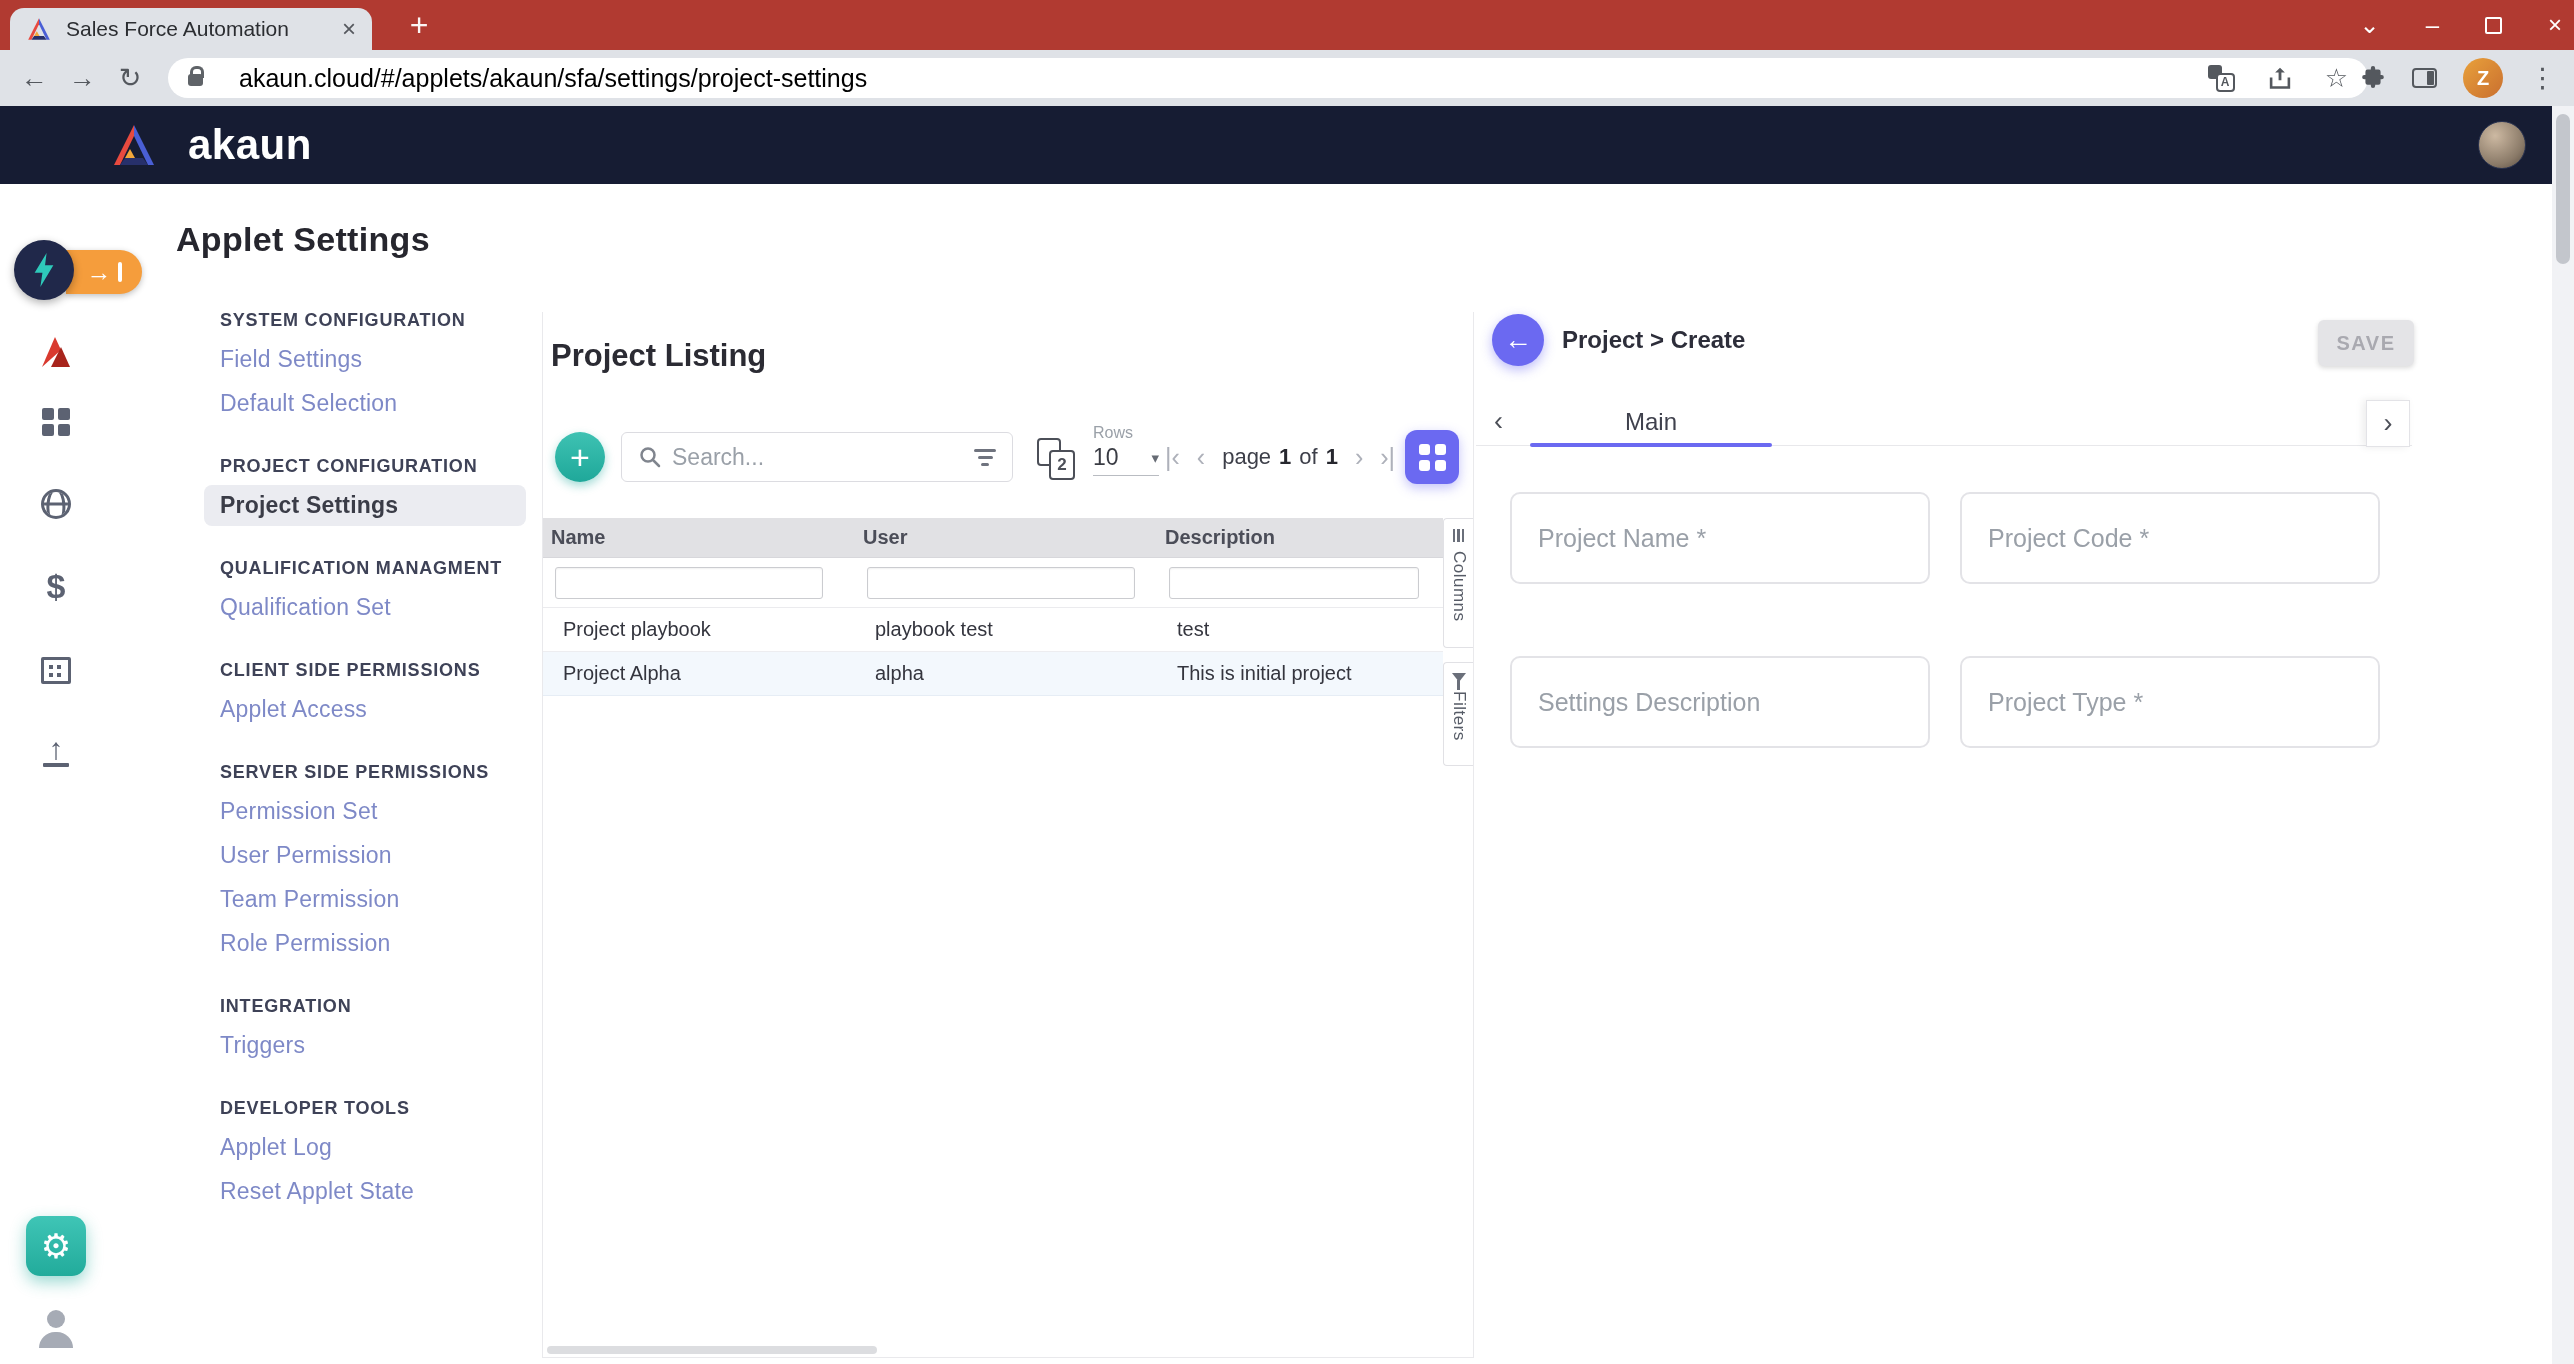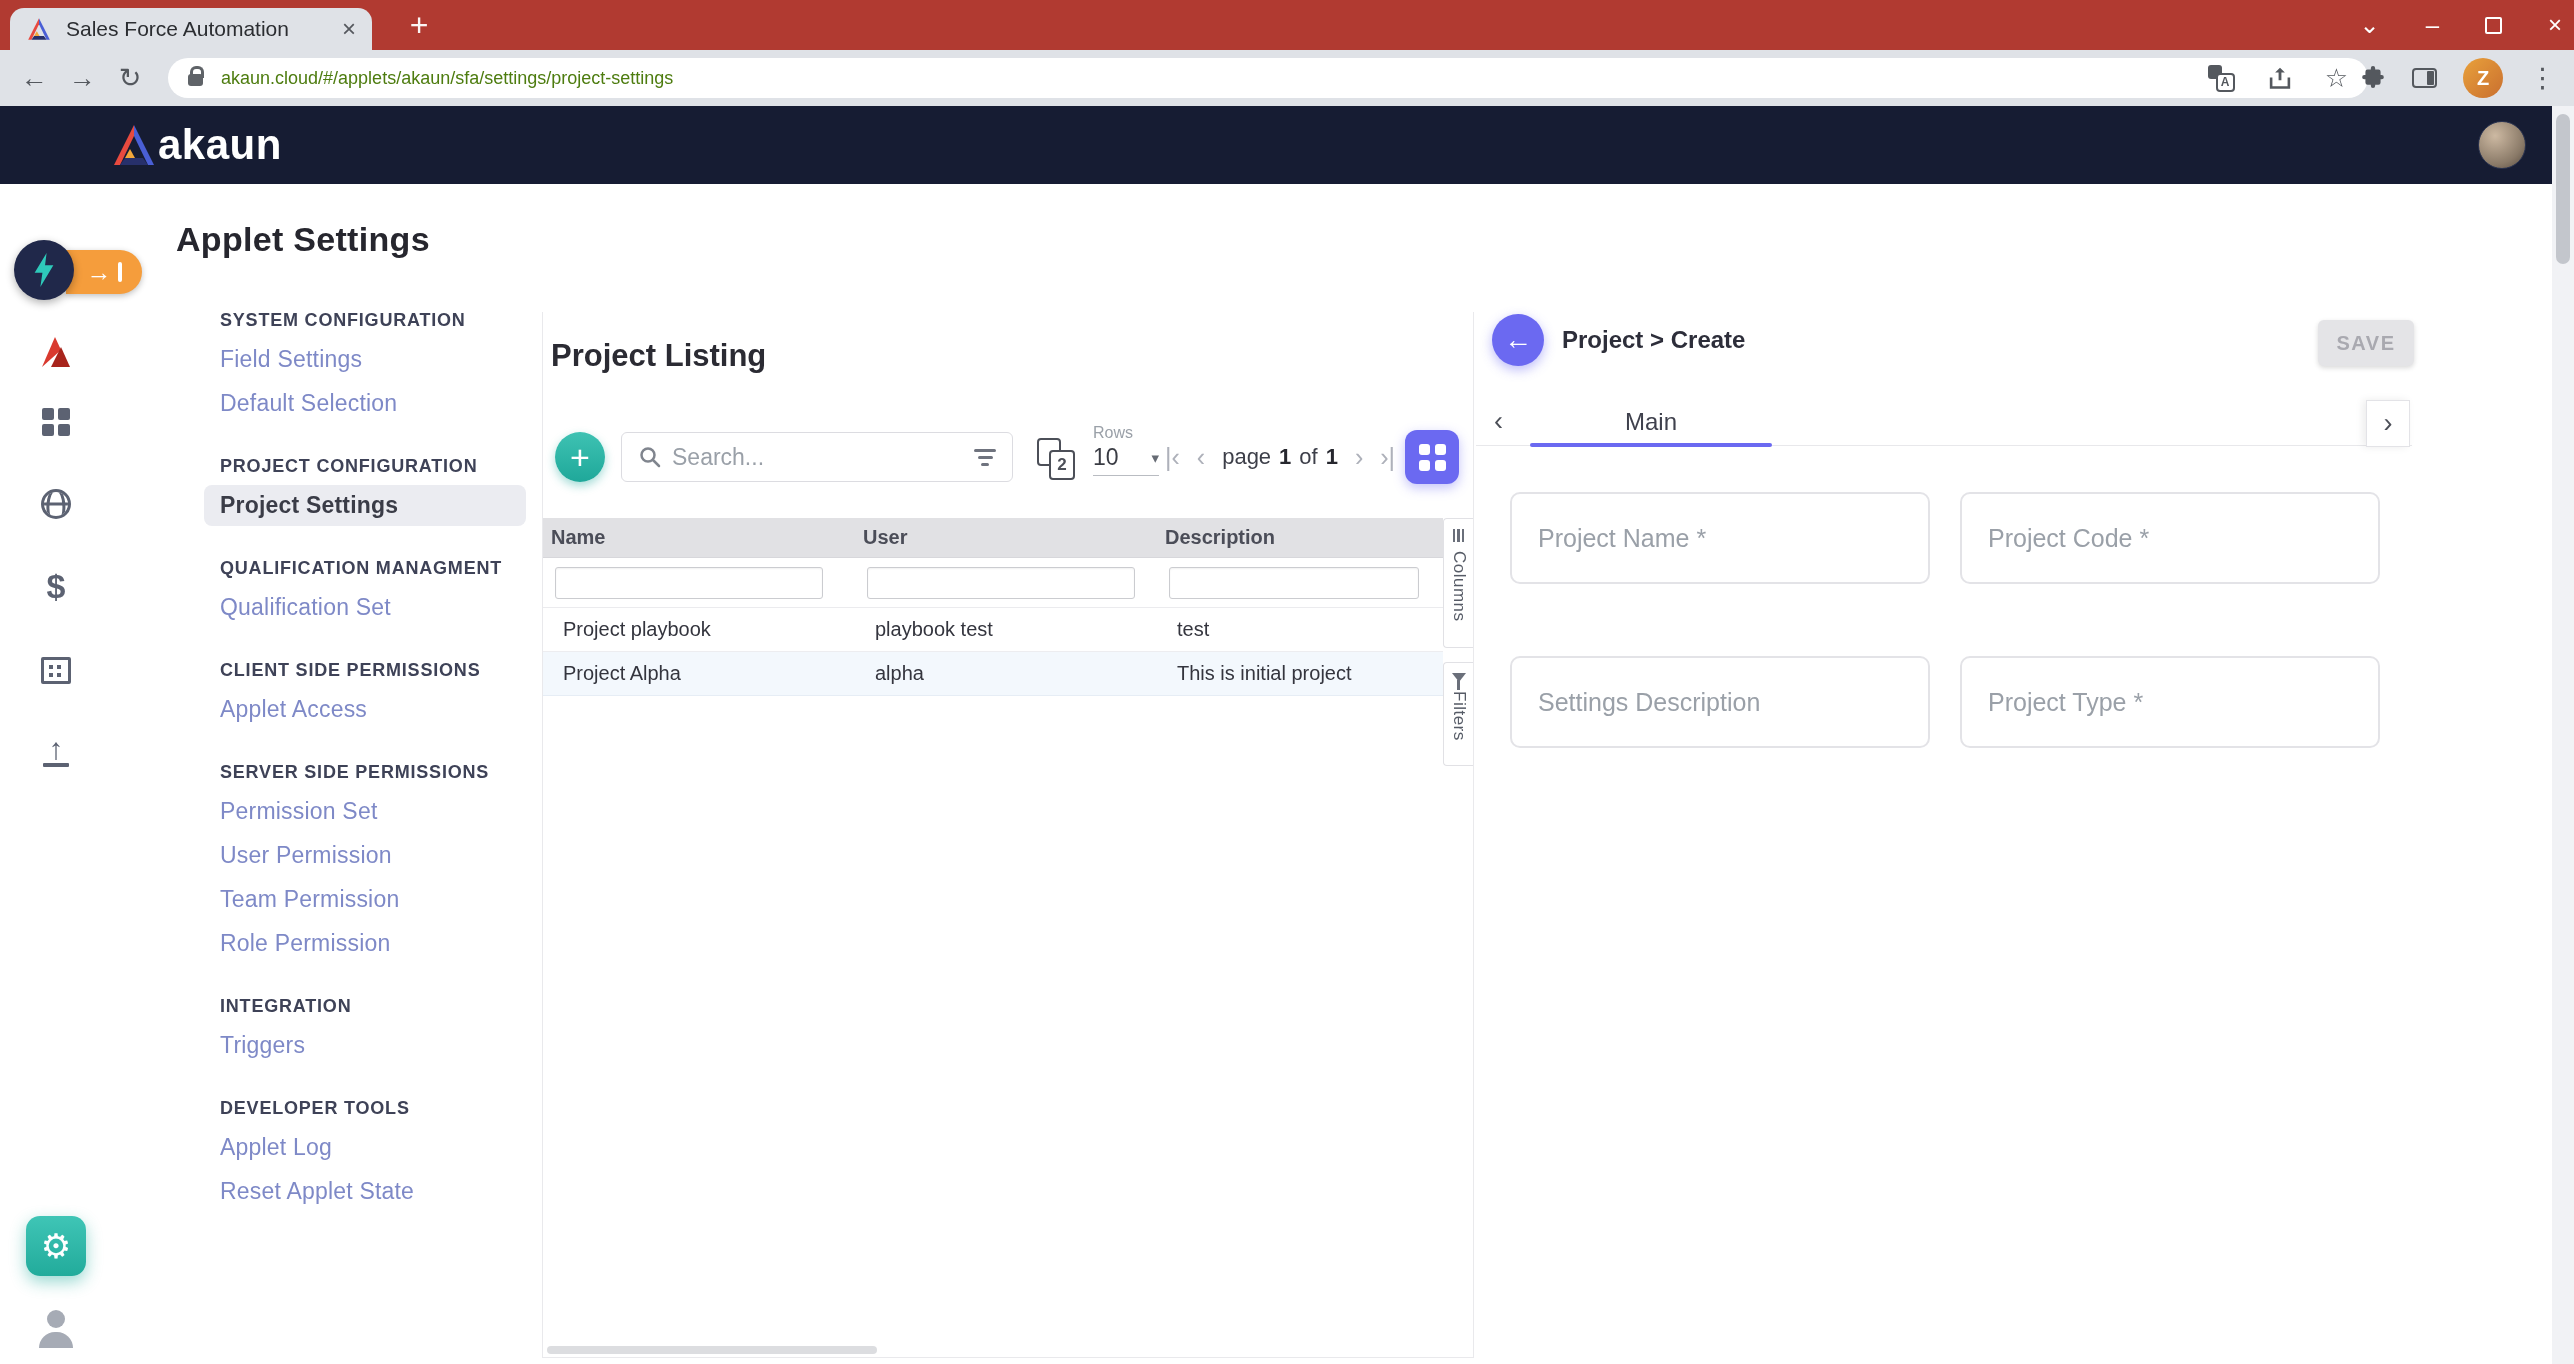--- a/index.html
+++ b/index.html
@@ -15,35 +15,35 @@
   .win-controls { position:absolute; right:12px; top:0; height:50px; display:flex; align-items:center; gap:46px; color:#fff; }
   .win-glyph { font-size:24px; line-height:1; }
   .maximize-box { width:17px; height:17px; border:2px solid #fff; border-radius:2px; }
 
   
   .toolbar { position:absolute; left:0; top:50px; width:2574px; height:56px; background:#dfe2e7; }
   .tb-btn { position:absolute; top:6px; width:44px; height:44px; display:flex; align-items:center; justify-content:center; font-size:27px; color:#54585e; border-radius:50%; }
   .urlpill { position:absolute; left:168px; top:8px; width:2200px; height:40px; background:#fff; border-radius:20px; display:flex; align-items:center; padding:0 20px; }
   .lock { width:15px; height:12px; border-radius:3px; background:#5f6368; position:relative; margin-top:4px; }
   .lock:before { content:""; position:absolute; top:-8px; left:2px; width:8px; height:9px; border:3px solid #5f6368; border-bottom:none; border-radius:6px 6px 0 0; }
-  .url { margin-left:18px; font-size:18px; color:#4d7c0f; flex:1; white-space:nowrap; overflow:hidden; }
+  .url { margin-left:36px; font-size:25px; color:#000000; flex:1; white-space:nowrap; overflow:hidden; }
   .pill-icons { display:flex; align-items:center; gap:32px; }
   .translate { position:relative; width:27px; height:27px; }
   .translate .backsq { position:absolute; left:0; top:0; width:14px; height:14px; background:#54585e; border-radius:3px; }
   .translate .frontsq { position:absolute; right:0; bottom:0; width:19px; height:19px; border:2.5px solid #54585e; border-radius:4px; background:#fff; display:flex; align-items:center; justify-content:center; font-size:12px; font-weight:700; color:#54585e; }
   .star { font-size:26px; color:#54585e; }
   .toolbar-right { position:absolute; right:18px; top:0; height:56px; display:flex; align-items:center; gap:26px; }
   .panel-icon { width:25px; height:20px; border:2.5px solid #54585e; border-radius:4px; position:relative; }
   .panel-icon:after { content:""; position:absolute; top:1px; right:1px; bottom:1px; width:7px; background:#54585e; border-radius:1px; }
   .avatar-sm { width:40px; height:40px; border-radius:50%; background:linear-gradient(135deg,#e9a13b,#c96f2f); color:#fff; font-size:20px; font-weight:700; display:flex; align-items:center; justify-content:center; }
   .kebab { font-size:27px; color:#54585e; }
 
   
   .appbar { position:absolute; left:0; top:106px; width:2552px; height:78px; background:#161c33; }
-  .brand { position:absolute; left:110px; top:0; height:78px; display:flex; align-items:center; gap:0; }
+  .brand { position:absolute; left:110px; top:0; height:78px; display:flex; align-items:center; gap:30px; }
   .brand-name { font-size:42px; font-weight:700; color:#fff; letter-spacing:.5px; }
   .appbar-avatar { position:absolute; right:26px; top:15px; width:48px; height:48px; border-radius:50%; background:radial-gradient(circle at 35% 30%, #cdb9a2, #8a7a68 65%, #55493f); border:1px solid #2a3350; }
 
   
   .main { position:absolute; left:0; top:184px; width:2552px; bottom:0; background:#fff; }
 
   
   .applet-bubble { position:absolute; left:14px; top:56px; width:60px; height:60px; border-radius:50%; background:#20284a; display:flex; align-items:center; justify-content:center; box-shadow:0 3px 8px rgba(0,0,0,.3); z-index:3; }
   .bolt { width:26px; height:34px; background:#2ec9ba; clip-path:polygon(60% 0,14% 58%,44% 58%,36% 100%,86% 36%,54% 36%); }
   .pull-tab { position:absolute; left:66px; top:66px; width:76px; height:44px; background:#f59d3c; border-radius:0 22px 22px 0; display:flex; align-items:center; justify-content:center; gap:6px; box-shadow:0 2px 6px rgba(0,0,0,.25); z-index:2; }

